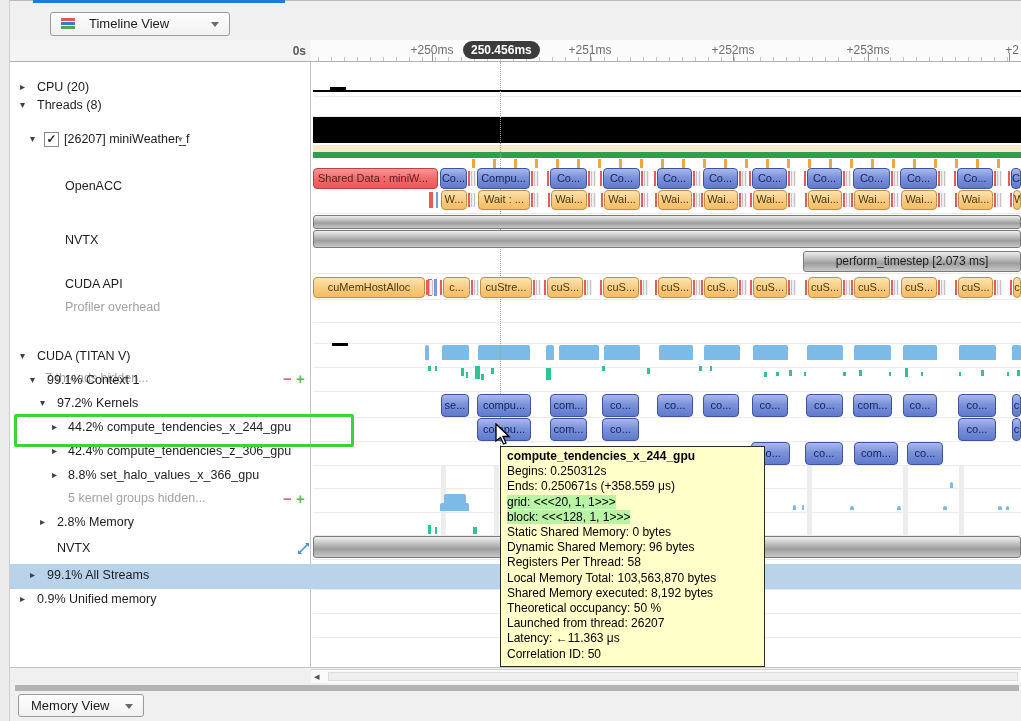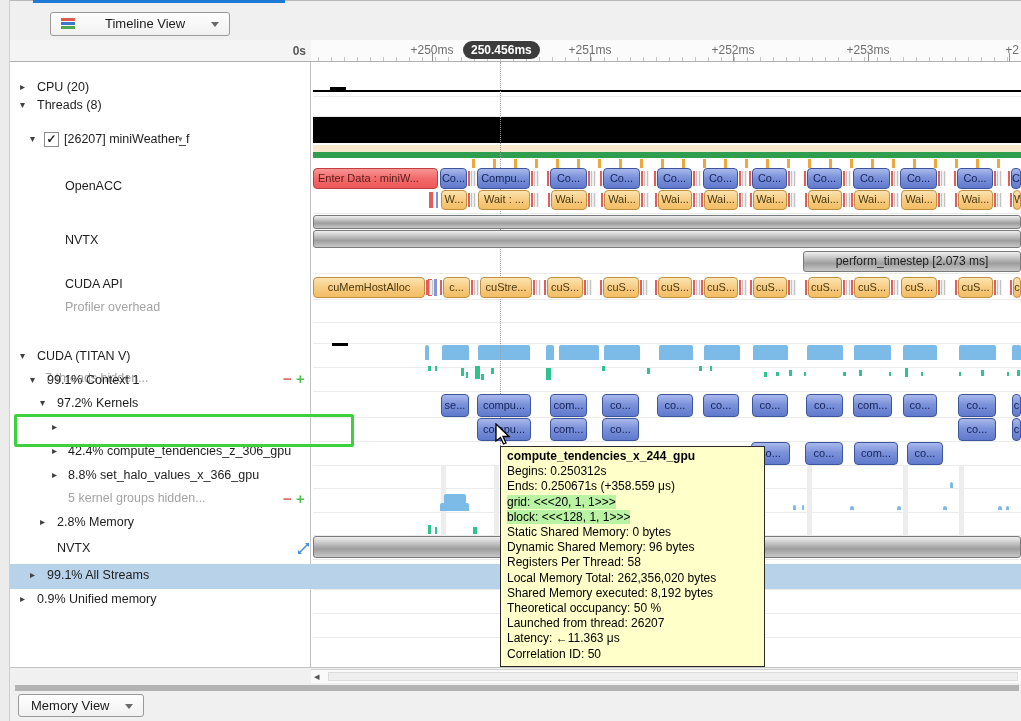--- a/index.html
+++ b/index.html
@@ -14,21 +14,21 @@
   #sidebar-panel{position:absolute;left:10px;top:40px;width:301px;height:628px;background:#fff;border:1px solid #c3c3c3;border-width:1px 1px 1px 0;box-sizing:border-box}
   #timeline-panel{position:absolute;left:311px;top:62px;width:710px;height:606px;background:#fff;border-bottom:1px solid #c3c3c3;box-sizing:border-box}
   #sidebar-header{position:absolute;left:10px;top:40px;width:301px;height:22px;background:#f4f4f4;border-bottom:1px solid #b0b0b0;box-sizing:border-box}
   #ruler-area{position:absolute;left:311px;top:40px;width:710px;height:22px;background:#fbfbfb;border-bottom:1px solid #b0b0b0;box-sizing:border-box}
   #origin-label{position:absolute;left:268px;top:44px;width:38px;text-align:right;font-size:12px;font-weight:bold;color:#5a5a5a}
 
   
   .dd-btn{position:absolute;background:linear-gradient(#fefefe,#f1f1f1);border:1px solid #9a9a9a;border-radius:3px;box-sizing:border-box;font-size:13px;color:#1c1c1c}
   #timeline-view-btn{left:50px;top:12px;width:180px;height:24px}
   #events-view-btn{left:18px;top:694px;width:126px;height:23px}
-  .dd-label{position:absolute;left:54px;top:3px;white-space:nowrap}
+  .dd-label{position:absolute;left:38px;top:3px;white-space:nowrap}
   #events-view-btn .dd-label{left:12px}
   .dd-caret{position:absolute;right:10px;top:9px;width:0;height:0;border:4px solid transparent;border-top:5px solid #6a6a6a}
   .tv-icon{position:absolute;left:10px;top:5px;width:14px;height:13px}
   .tv-icon span{display:block;height:3px;margin-bottom:1px}
 
   
   .rlabel{position:absolute;font-size:12px;color:#6e6e6e;text-align:center;white-space:nowrap}
   .tickm{position:absolute;background:#c4c4c4}
   .tickM{position:absolute;background:#8f8f8f}
   #ruler-badge{position:absolute;left:463px;top:41px;background:#3c3c3c;color:#fff;
@@ -137,21 +137,21 @@
   <div id="tooltip">
     <div class="title">compute_tendencies_x_244_gpu</div>
     <div id="tip-lines">
         <div class="tline">Begins: 0.250312s</div>
         <div class="tline">Ends: 0.250671s (+358.559 μs)</div>
         <div class="tline"><span class="hl">grid:  &lt;&lt;&lt;20, 1, 1&gt;&gt;&gt;</span></div>
         <div class="tline"><span class="hl">block: &lt;&lt;&lt;128, 1, 1&gt;&gt;&gt;</span></div>
         <div class="tline">Static Shared Memory: 0 bytes</div>
         <div class="tline">Dynamic Shared Memory: 96 bytes</div>
         <div class="tline">Registers Per Thread: 58</div>
-        <div class="tline">Local Memory Total: 262,356,020 bytes</div>
+        <div class="tline">Local Memory Total: 103,563,870 bytes</div>
         <div class="tline">Shared Memory executed: 8,192 bytes</div>
         <div class="tline">Theoretical occupancy: 50 %</div>
         <div class="tline">Launched from thread: 26207</div>
         <div class="tline">Latency: ←11.363 μs</div>
         <div class="tline">Correlation ID: 50</div>
       </div>
   </div>
 
   <svg id="mouse-cursor" width="20" height="24">
     <path d="M2 1 L2 18 L6.5 14.5 L9.5 21 L12 20 L9 13.5 L15 13.5 Z" fill="#fff" stroke="#000" stroke-width="1.3"></path>
@@ -329,21 +329,21 @@
     <div class="lb" style="left: 850px; top: 506px; width: 4px; height: 4px; position: absolute;"></div>
     <div class="lb" style="left: 897px; top: 506px; width: 4px; height: 4px; position: absolute;"></div>
     <div class="lb" style="left: 943px; top: 506px; width: 4px; height: 4px; position: absolute;"></div>
     <div class="lb" style="left: 950px; top: 482px; width: 3px; height: 6px; position: absolute;"></div>
     <div class="lb" style="left: 998px; top: 506px; width: 4px; height: 4px; position: absolute;"></div>
     <div class="lb" style="left: 1006px; top: 506px; width: 3px; height: 4px; position: absolute;"></div>
     <div class="nvtxbar" style="left: 313px; top: 215px; width: 708px; height: 14px; position: absolute; line-height: 12px;"></div>
     <div class="nvtxbar" style="left: 313px; top: 230px; width: 708px; height: 18px; position: absolute; line-height: 16px;"></div>
     <div class="nvtxbar" style="left: 803px; top: 251px; width: 218px; height: 21px; position: absolute; line-height: 19px;">perform_timestep [2.073 ms]</div>
     <div class="nvtxbar" style="left: 313px; top: 536px; width: 708px; height: 22px; position: absolute; line-height: 20px;"></div>
-    <div class="box red" style="left: 313px; top: 168px; width: 125px; height: 21px; position: absolute; line-height: 18px;">Enter Data : miniW...</div>
+    <div class="box red" style="left: 313px; top: 168px; width: 125px; height: 21px; position: absolute; line-height: 18px;">Shared Data : miniW...</div>
     <div class="box blue" style="left: 440px; top: 168px; width: 27px; height: 21px; position: absolute; line-height: 18px;">Co...</div>
     <div class="box blue" style="left: 477px; top: 168px; width: 53px; height: 21px; position: absolute; line-height: 18px;">Compu...</div>
     <div class="box blue" style="left: 550px; top: 168px; width: 37px; height: 21px; position: absolute; line-height: 18px;">Co...</div>
     <div class="box blue" style="left: 603px; top: 168px; width: 37px; height: 21px; position: absolute; line-height: 18px;">Co...</div>
     <div class="box blue" style="left: 657px; top: 168px; width: 35px; height: 21px; position: absolute; line-height: 18px;">Co...</div>
     <div class="box blue" style="left: 703px; top: 168px; width: 35px; height: 21px; position: absolute; line-height: 18px;">Co...</div>
     <div class="box blue" style="left: 752px; top: 168px; width: 35px; height: 21px; position: absolute; line-height: 18px;">Co...</div>
     <div class="box blue" style="left: 807px; top: 168px; width: 35px; height: 21px; position: absolute; line-height: 18px;">Co...</div>
     <div class="box blue" style="left: 853px; top: 168px; width: 37px; height: 21px; position: absolute; line-height: 18px;">Co...</div>
     <div class="box blue" style="left: 900px; top: 168px; width: 37px; height: 21px; position: absolute; line-height: 18px;">Co...</div>
@@ -531,20 +531,21 @@
     <div class="srow" style="left: 10px; top: 372px; width: 300px; height: 22px; position: absolute;">
       <span class="tri" style="left: 20px;">▾</span>
       <span class="lab" style="left: 37px;">99.1% Context 1</span>
     </div>
     <div class="srow" style="left: 10px; top: 395px; width: 300px; height: 22px; position: absolute;">
       <span class="tri" style="left: 30px;">▾</span>
       <span class="lab" style="left: 47px;">97.2% Kernels</span>
     </div>
     <div class="srow" style="left: 10px; top: 419px; width: 300px; height: 22px; position: absolute;">
       <span class="tri" style="left: 42px;">▸</span>
+      <span class="lab" style="left: 58px;">44.2% compute_tendencies_x_244_gpu</span>
     </div>
     <div class="srow" style="left: 10px; top: 443px; width: 300px; height: 22px; position: absolute;">
       <span class="tri" style="left: 42px;">▸</span>
       <span class="lab" style="left: 58px;">42.4% compute_tendencies_z_306_gpu</span>
     </div>
     <div class="srow" style="left: 10px; top: 467px; width: 300px; height: 22px; position: absolute;">
       <span class="tri" style="left: 42px;">▸</span>
       <span class="lab" style="left: 58px;">8.8% set_halo_values_x_366_gpu</span>
     </div>
     <div class="srow" style="left: 10px; top: 490px; width: 300px; height: 22px; position: absolute;">

